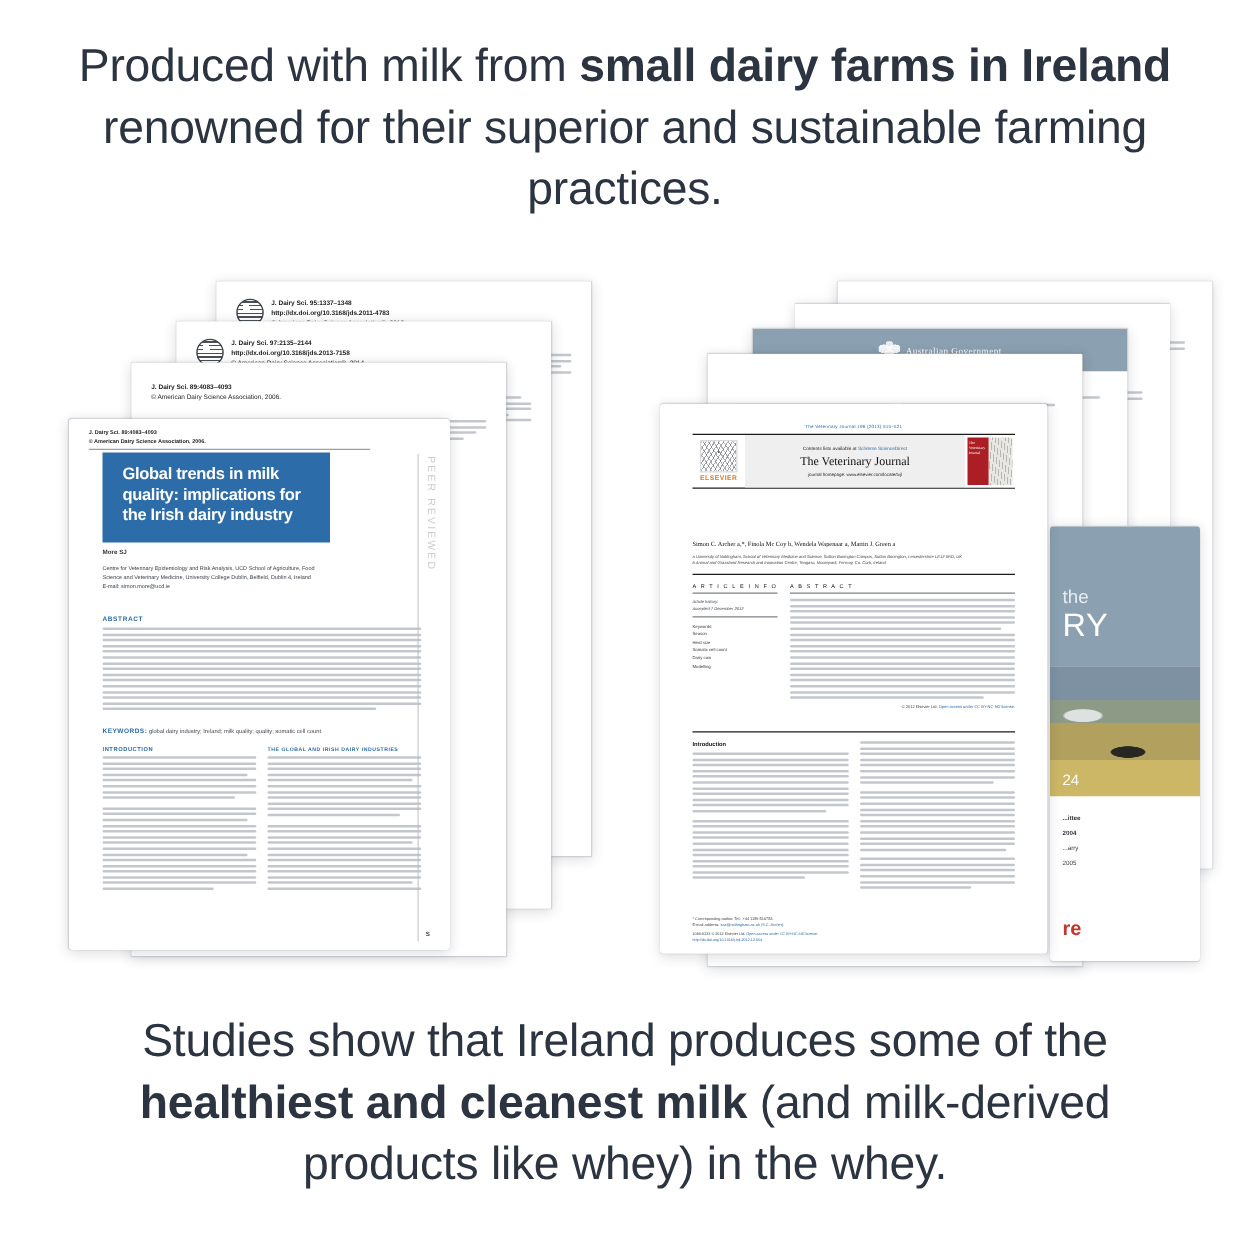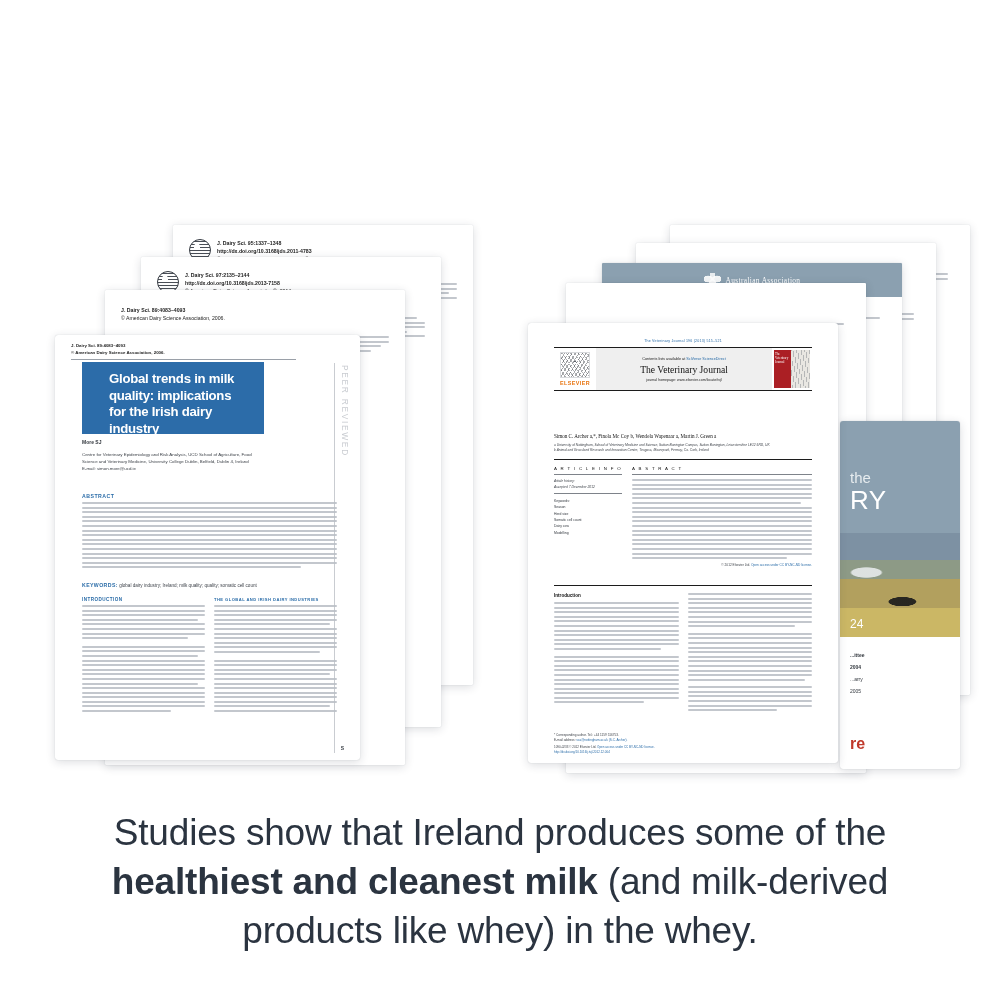--- a/index.html
+++ b/index.html
@@ -113,21 +113,21 @@
     position: absolute; left: 16px; top: 8px;
     font-size: 4.4px; line-height: 1.5; color: #1c1c1c; font-weight: 700;
   }
   .lf-rule {
     position: absolute; left: 16px; top: 24px; width: 225px; height: 1px;
     background: #9aa0a8;
   }
   .lf-titlebar {
     position: absolute; left: 27px; top: 27px; width: 182px; height: 72px;
     background: #2c6ca9;
-    padding: 9px 27px;
+    padding: 9px 16px;
   }
   .lf-title {
     color: #ffffff;
     font-size: 13.2px;
     line-height: 1.26;
     font-weight: 700;
     letter-spacing: -0.25px;
   }
   .lf-author {
     position: absolute; left: 27px; top: 104px;
@@ -321,20 +321,23 @@
   .rc-brand {
     position: absolute; left: 10px; bottom: 16px;
     color: #c0392b; font-size: 16px; font-weight: 700;
   }
 </style>
 </head>
 <body>
 
 <div class="page">
 
+  <div class="headline top">
+    <span>Produced with milk from </span><b>small dairy farms in Ireland</b><span> renowned for their superior and sustainable farming practices.</span>
+  </div>
 
   <div class="stack stack-left">
 
     <div class="doc l-back3">
       <div class="jhead" style="left:16px; top:14px;">
         <div class="globe"></div>
         <div class="jcite">
           <div>J. Dairy Sci. 95:1337–1348</div>
           <div>http://dx.doi.org/10.3168/jds.2011-4783</div>
           <div class="c">© American Dairy Science Association®, 2012.</div>
@@ -575,21 +578,21 @@
               <div class="tline s1"></div>
               <div class="tline s5"></div>
             </div>
         </div>
       </div>
     </div>
 
     <div class="doc r-back2">
       <div class="r-aus-band">
         <div class="coa"></div>
-        <div class="aus-txt">Australian Association</div>
+        <div class="aus-txt">Australian Government</div>
       </div>
       <div style="position:absolute; left:22px; top:54px; right:22px;">
         <div class="tline s1"></div>
           <div class="tline s2"></div>
           <div class="tline s3"></div>
       </div>
     </div>
 
     <div class="doc r-back1">
       <div style="position:absolute; left:22px; top:40px; right:22px;">

